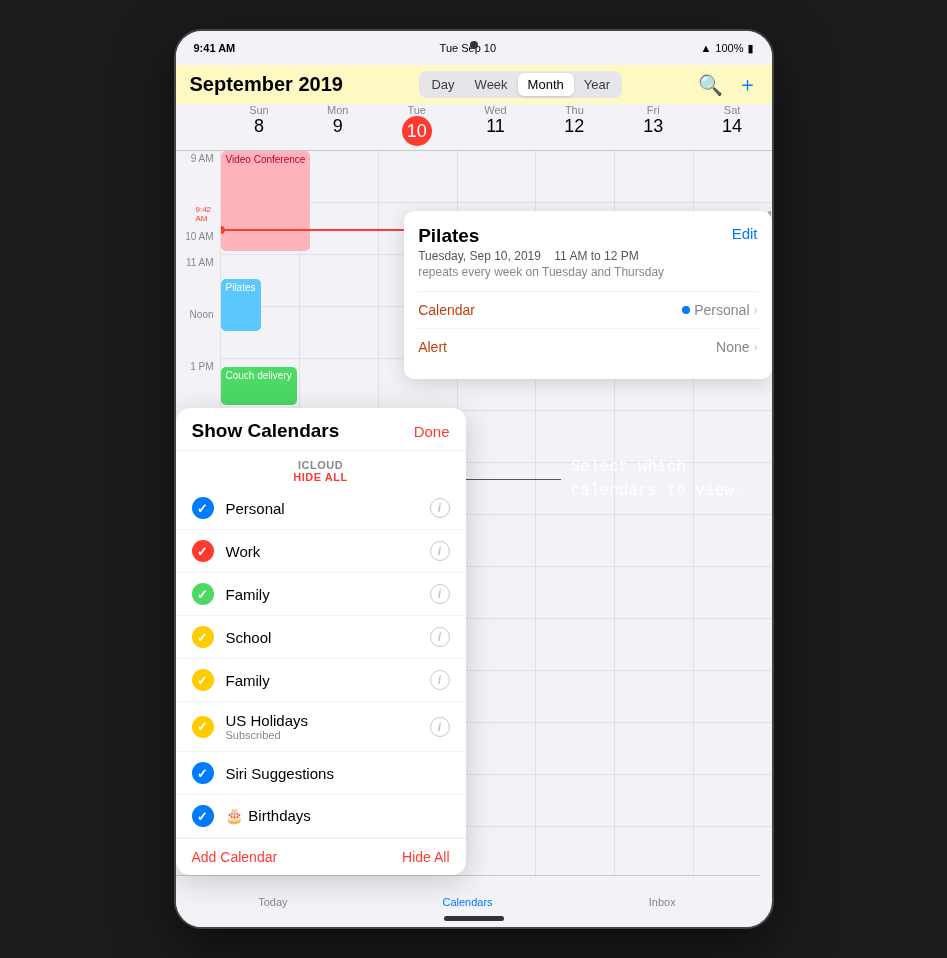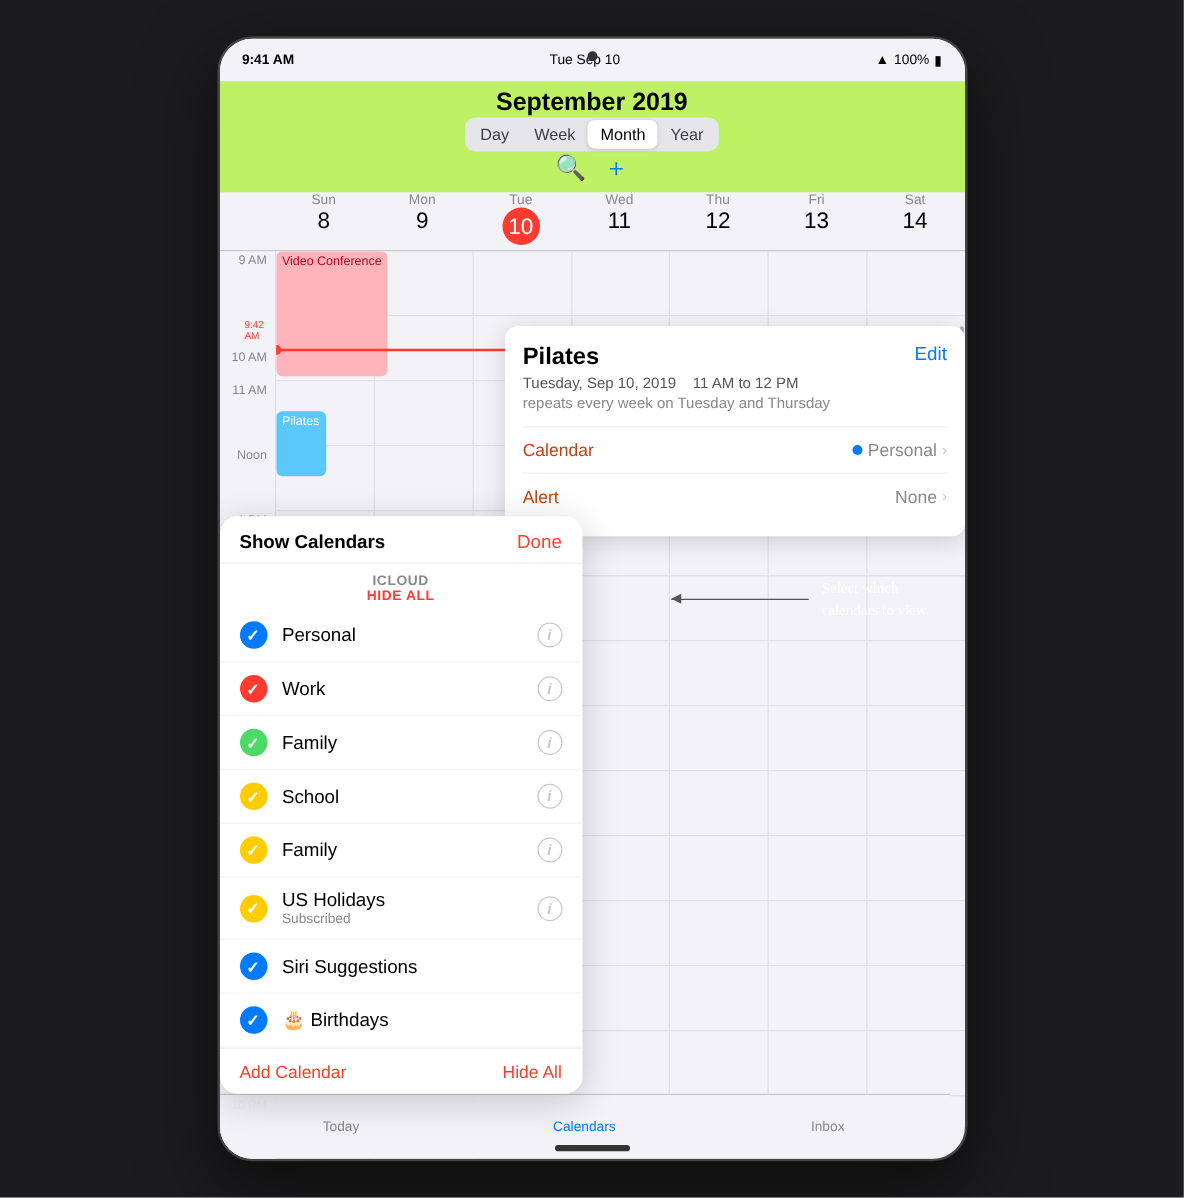--- a/index.html
+++ b/index.html
@@ -47,26 +47,25 @@
       background: #333;
       border-radius: 50%;
       position: absolute;
       top: 10px;
       left: 50%;
       transform: translateX(-50%);
     }
 
     
     .cal-header {
-      background: #bef264;
+      background: #fef9c3;
       padding: 6px 14px 6px;
       display: flex;
       align-items: center;
       justify-content: space-between;
-      flex-direction: column;
     }
     .cal-title {
       font-size: 20px;
       font-weight: 700;
       color: #000;
     }
     .view-switcher {
       display: flex;
       background: #e5e5ea;
       border-radius: 8px;
@@ -280,21 +279,21 @@
       overflow: hidden;
     }
     .popover-header {
       display: flex;
       justify-content: space-between;
       align-items: center;
       padding: 12px 16px 8px;
       border-bottom: 1px solid #f0f0f5;
     }
     .popover-title {
-      font-size: 15px;
+      font-size: 19px;
       font-weight: 600;
       color: #000;
     }
     .popover-done {
       font-size: 15px;
       color: #ff3b30;
       font-weight: 500;
       cursor: pointer;
     }
     .section-header {
@@ -654,17 +653,17 @@
       <div class="tab-item">Inbox</div>
     </div>
 
     <div class="home-indicator"></div>
   </div>
 
   <div style="position:absolute; right: 30px; top: 50%; transform:translateY(-50%); display:flex; align-items:center; gap:10px;">
     <div style="width:110px; height:1px; background:#555; position:relative;">
       <div style="position:absolute; left:0; top:-4px; width:0; height:0; border-top:4px solid transparent; border-bottom:4px solid transparent; border-right:8px solid #555;"></div>
     </div>
-    <div style="font-size:12px; color:#fff; line-height:1.5; font-family:Liberation Serif, serif;">
+    <div style="font-size:16px; color:#fff; line-height:1.5; font-family:Liberation Mono, monospace;">
       Select which<br>calendars to view.
     </div>
   </div>
 </div>
 
 </body></html>

